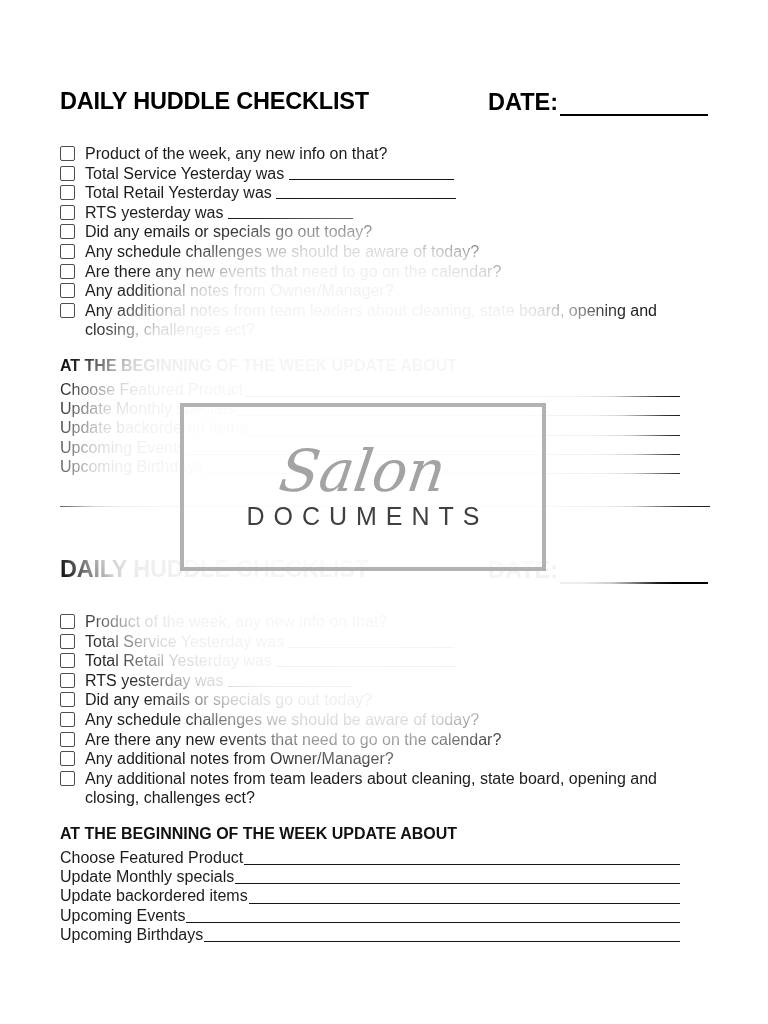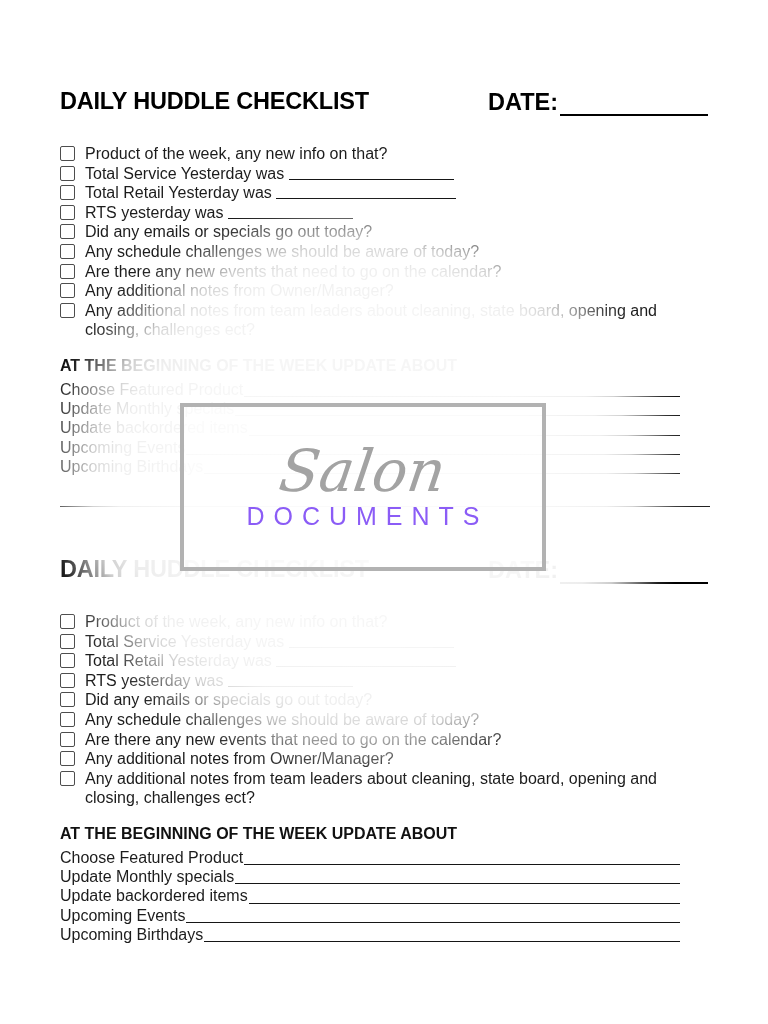--- a/index.html
+++ b/index.html
@@ -62,21 +62,21 @@
     box-sizing:border-box;border:4px solid #b2b2b2;
     background:rgba(255,255,255,0.45);
     display:flex;flex-direction:column;align-items:center;justify-content:center;
   }
   .wm-script{
     font-family:"DejaVu Serif",serif;font-style:italic;font-weight:normal;
     font-size:58px;line-height:1;color:#a3a3a3;
     transform:skewX(-8deg);margin-top:-4px;
   }
   .wm-caption{
-    font-size:25px;color:#8b5cf6;letter-spacing:9px;text-indent:9px;
+    font-size:25px;color:#404040;letter-spacing:9px;text-indent:9px;
     margin-top:4px;line-height:1;
   }
 </style>
 </head>
 <body>
 
 <div class="page">
 
   <section class="checklist-section" id="section-slot-1">
   <div class="title-row">

